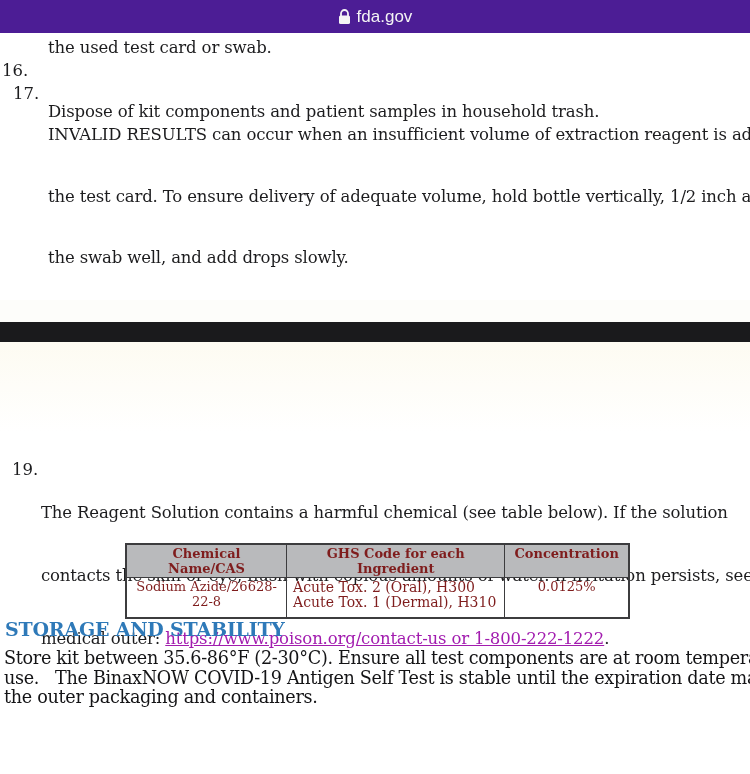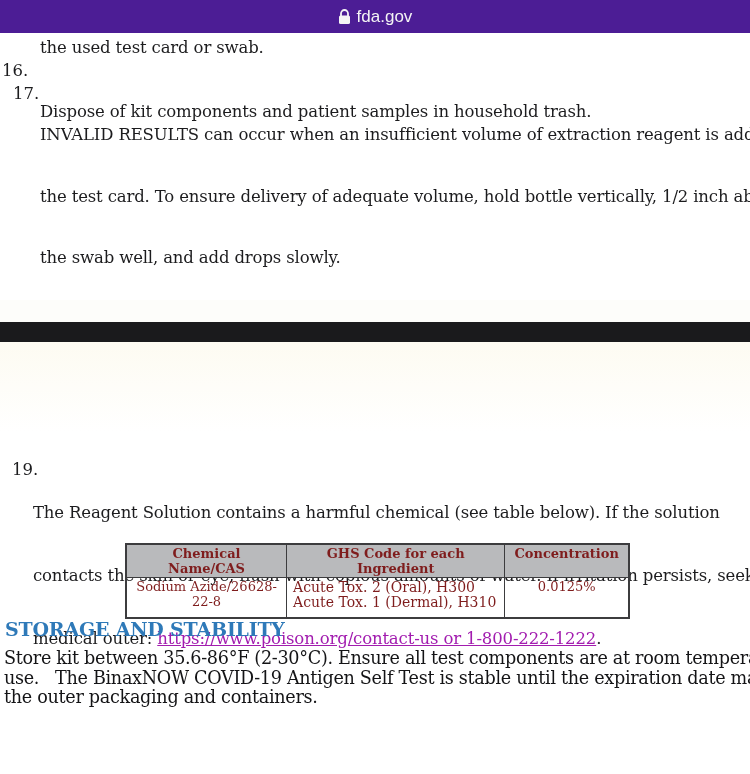--- a/index.html
+++ b/index.html
@@ -13,21 +13,21 @@
     position:absolute;left:0;top:0;width:750px;height:33px;
     background:#4c1d95;display:flex;align-items:center;justify-content:center;
   }
   .address-button{
     display:flex;align-items:center;gap:6px;color:#f4f4f4;
     font-family:"Liberation Sans","DejaVu Sans",sans-serif;
     font-size:17px;cursor:pointer;background:none;border:none;
   }
   .lock{width:13px;height:16px;display:inline-block;}
   
-  .doc-line{position:absolute;white-space:pre;color:#1c1c1e;}
+  .doc-line{position:absolute;white-space:pre;color:#1c1c1e;margin-left:8px;}
   .body-17{font-size:16.5px;letter-spacing:-0.15px;}
   .num-col{position:absolute;color:#1c1c1e;font-size:16.5px;}
   .lines{line-height:20.5px;}
   .lines > div{white-space:pre;}
   .divider-bar{position:absolute;left:0;width:750px;background:#1a1a1c;}
   .tint-above{position:absolute;left:0;top:300px;width:750px;height:22px;background:#fdfdfa;}
   .tint-below{position:absolute;left:0;top:342px;width:750px;height:90px;
     background:linear-gradient(#fdfbf2,#ffffff);}
   a.doc-link{color:#a21caf;cursor:pointer;}
   

